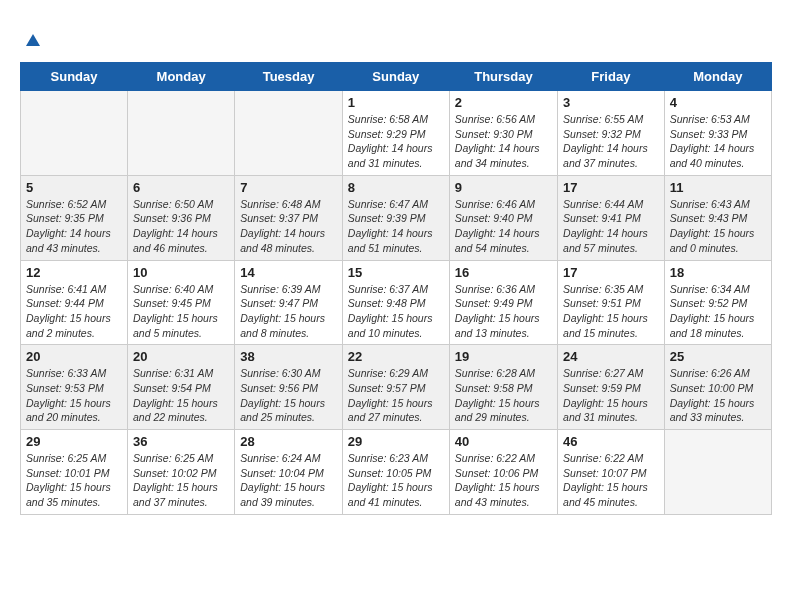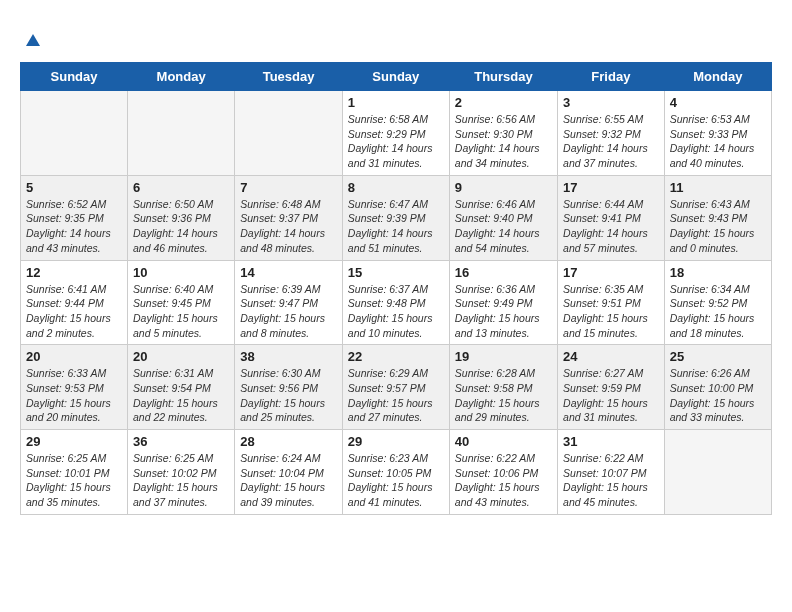--- a/index.html
+++ b/index.html
@@ -260,20 +260,20 @@
           </td>
           <td>
             <span class="day-number">29</span>
             <div class="day-info">Sunrise: 6:23 AM<br>Sunset: 10:05 PM<br>Daylight: 15 hours<br>and 41 minutes.</div>
           </td>
           <td>
             <span class="day-number">40</span>
             <div class="day-info">Sunrise: 6:22 AM<br>Sunset: 10:06 PM<br>Daylight: 15 hours<br>and 43 minutes.</div>
           </td>
           <td>
-            <span class="day-number">31</span>
+            <span class="day-number">46</span>
             <div class="day-info">Sunrise: 6:22 AM<br>Sunset: 10:07 PM<br>Daylight: 15 hours<br>and 45 minutes.</div>
           </td>
           <td class="empty"></td>
         </tr>
       </tbody>
   </table>
 </div>
 
 </body></html>

